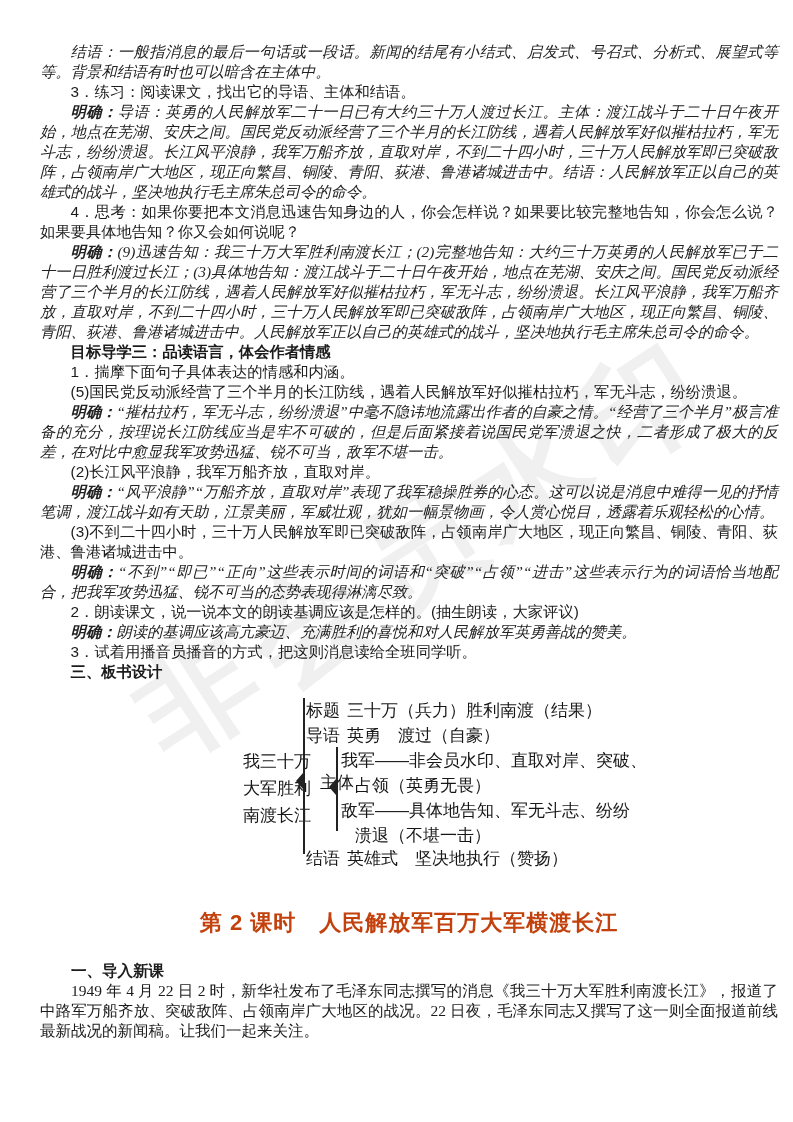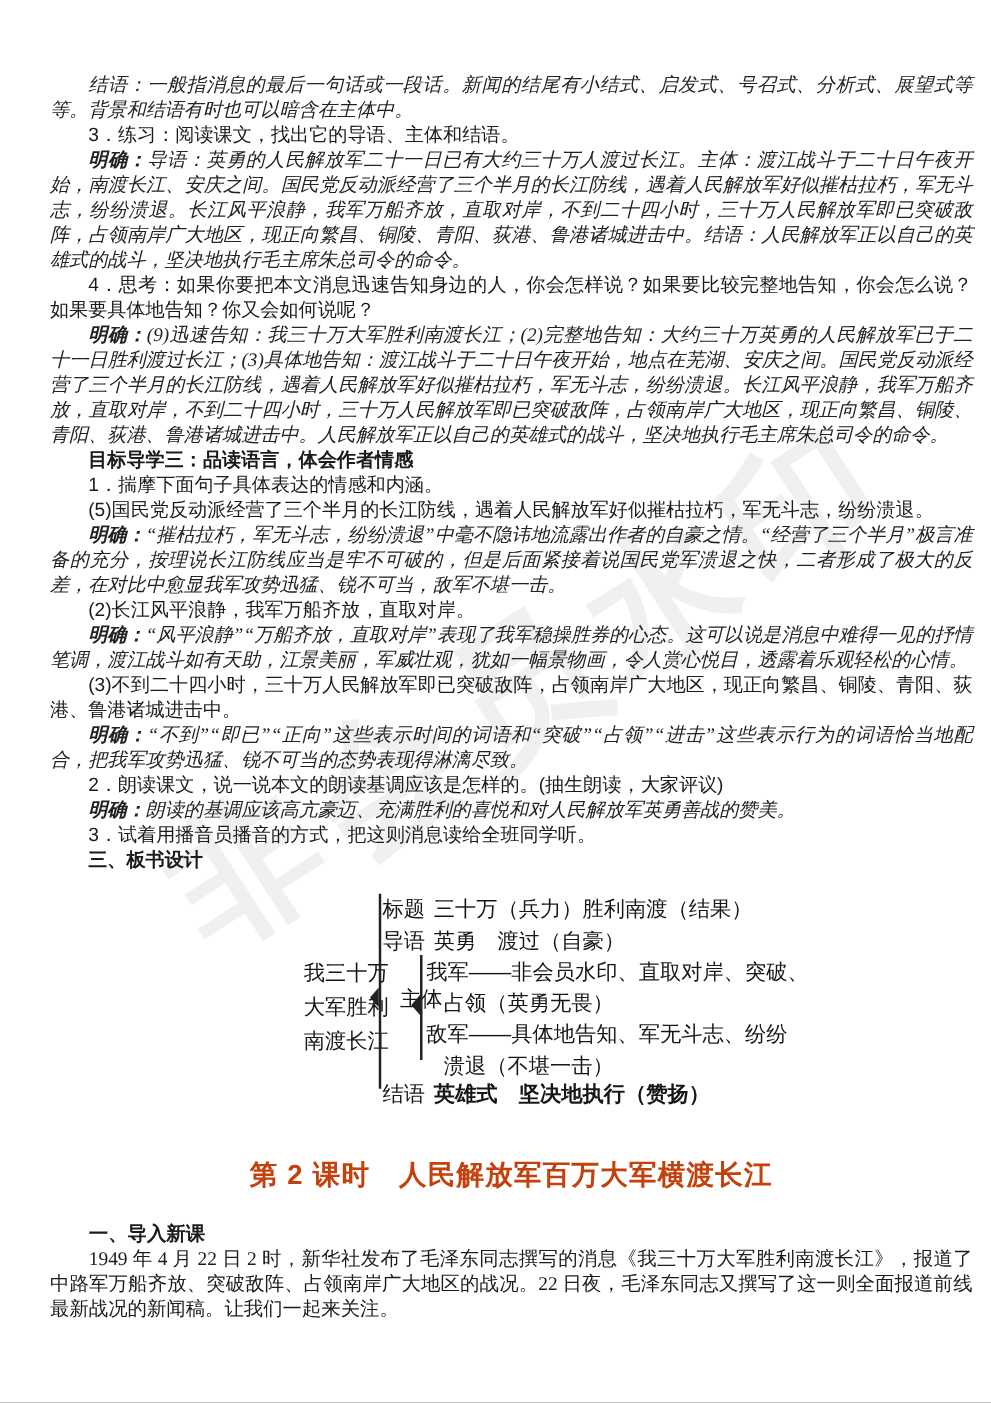--- a/index.html
+++ b/index.html
@@ -19,21 +19,21 @@
     font-weight:bold;
     font-size:118px;
     letter-spacing:14px;
     color:rgba(70,70,70,0.08);
     white-space:nowrap;
     z-index:0;
     pointer-events:none;
   }
   .content{
     position:relative;z-index:1;
-    padding:59px 15px 0 40px;
+    padding:42px 15px 0 40px;
     font-family:"Liberation Sans",sans-serif;
     font-size:15.3px;
     line-height:20px;
     color:#1b1b1b;
   }
   .content p{
     margin:0;
     text-indent:2em;
     text-align:justify;
   }
@@ -91,21 +91,21 @@
 <body>
 
 <div class="page">
 
   <div class="watermark">非会员水印</div>
 
   <div class="content">
 
     <p class="kai"><span>结语：一般指消息的最后一句话或一段话。新闻的结尾有小结式、启发式、号召式、分析式、展望式等等。背景和结语有时也可以暗含在主体中。</span></p>
     <p><span>3．练习：阅读课文，找出它的导语、主体和结语。</span></p>
-    <p class="kai"><b>明确：</b><span>导语：英勇的人民解放军二十一日已有大约三十万人渡过长江。主体：渡江战斗于二十日午夜开始，南渡长江、安庆之间。国民党反动派经营了三个半月的长江防线，遇着人民解放军好似摧枯拉朽，军无斗志，纷纷溃退。长江风平浪静，我军万船齐放，直取对岸，不到二十四小时，三十万人民解放军即已突破敌阵，占领南岸广大地区，现正向繁昌、铜陵、青阳、荻港、鲁港诸城进击中。结语：人民解放军正以自己的英雄式的战斗，坚决地执行毛主席朱总司令的命令。</span></p>
+    <p class="kai"><b>明确：</b><span>导语：英勇的人民解放军二十一日已有大约三十万人渡过长江。主体：渡江战斗于二十日午夜开始，地点在芜湖、安庆之间。国民党反动派经营了三个半月的长江防线，遇着人民解放军好似摧枯拉朽，军无斗志，纷纷溃退。长江风平浪静，我军万船齐放，直取对岸，不到二十四小时，三十万人民解放军即已突破敌阵，占领南岸广大地区，现正向繁昌、铜陵、青阳、荻港、鲁港诸城进击中。结语：人民解放军正以自己的英雄式的战斗，坚决地执行毛主席朱总司令的命令。</span></p>
     <p><span>4．思考：如果你要把本文消息迅速告知身边的人，你会怎样说？如果要比较完整地告知，你会怎么说？如果要具体地告知？你又会如何说呢？</span></p>
     <p class="kai"><b>明确：</b><span>(9)迅速告知：我三十万大军胜利南渡长江；(2)完整地告知：大约三十万英勇的人民解放军已于二十一日胜利渡过长江；(3)具体地告知：渡江战斗于二十日午夜开始，地点在芜湖、安庆之间。国民党反动派经营了三个半月的长江防线，遇着人民解放军好似摧枯拉朽，军无斗志，纷纷溃退。长江风平浪静，我军万船齐放，直取对岸，不到二十四小时，三十万人民解放军即已突破敌阵，占领南岸广大地区，现正向繁昌、铜陵、青阳、荻港、鲁港诸城进击中。人民解放军正以自己的英雄式的战斗，坚决地执行毛主席朱总司令的命令。</span></p>
     <p class="headline"><span>目标导学三：品读语言，体会作者情感</span></p>
     <p><span>1．揣摩下面句子具体表达的情感和内涵。</span></p>
     <p><span>(5)国民党反动派经营了三个半月的长江防线，遇着人民解放军好似摧枯拉朽，军无斗志，纷纷溃退。</span></p>
     <p class="kai"><b>明确：</b><span>“摧枯拉朽，军无斗志，纷纷溃退”中毫不隐讳地流露出作者的自豪之情。“经营了三个半月”极言准备的充分，按理说长江防线应当是牢不可破的，但是后面紧接着说国民党军溃退之快，二者形成了极大的反差，在对比中愈显我军攻势迅猛、锐不可当，敌军不堪一击。</span></p>
     <p><span>(2)长江风平浪静，我军万船齐放，直取对岸。</span></p>
     <p class="kai"><b>明确：</b><span>“风平浪静”“万船齐放，直取对岸”表现了我军稳操胜券的心态。这可以说是消息中难得一见的抒情笔调，渡江战斗如有天助，江景美丽，军威壮观，犹如一幅景物画，令人赏心悦目，透露着乐观轻松的心情。</span></p>
     <p><span>(3)不到二十四小时，三十万人民解放军即已突破敌阵，占领南岸广大地区，现正向繁昌、铜陵、青阳、荻港、鲁港诸城进击中。</span></p>
     <p class="kai"><b>明确：</b><span>“不到”“即已”“正向”这些表示时间的词语和“突破”“占领”“进击”这些表示行为的词语恰当地配合，把我军攻势迅猛、锐不可当的态势表现得淋漓尽致。</span></p>
@@ -133,21 +133,21 @@
       <span style="left:280px;top:78px;">主体</span>
       <div class="vline vline-inner"></div>
       <div class="notch notch-inner"></div>
 
       <span style="left:301px;top:56px;">我军——非会员水印、直取对岸、突破、</span>
       <span style="left:315px;top:81px;">占领（英勇无畏）</span>
       <span style="left:301px;top:106px;">敌军——具体地告知、军无斗志、纷纷</span>
       <span style="left:315px;top:131px;">溃退（不堪一击）</span>
 
       <span style="left:266px;top:154px;">结语</span>
-      <span style="left:307px;top:154px;font-weight:bold;">英雄式　坚决地执行（赞扬）</span>
+      <span style="left:307px;top:154px;">英雄式　坚决地执行（赞扬）</span>
     </div>
 
     <div class="lesson2-heading">第 2 课时　人民解放军百万大军横渡长江</div>
 
     <div class="lesson2-body">
       <p class="intro-head"><span>一、导入新课</span></p>
       <p><span>1949 年 4 月 22 日 2 时，新华社发布了毛泽东同志撰写的消息《我三十万大军胜利南渡长江》，报道了中路军万船齐放、突破敌阵、占领南岸广大地区的战况。22 日夜，毛泽东同志又撰写了这一则全面报道前线最新战况的新闻稿。让我们一起来关注。</span></p>
     </div>
 
   </div>

